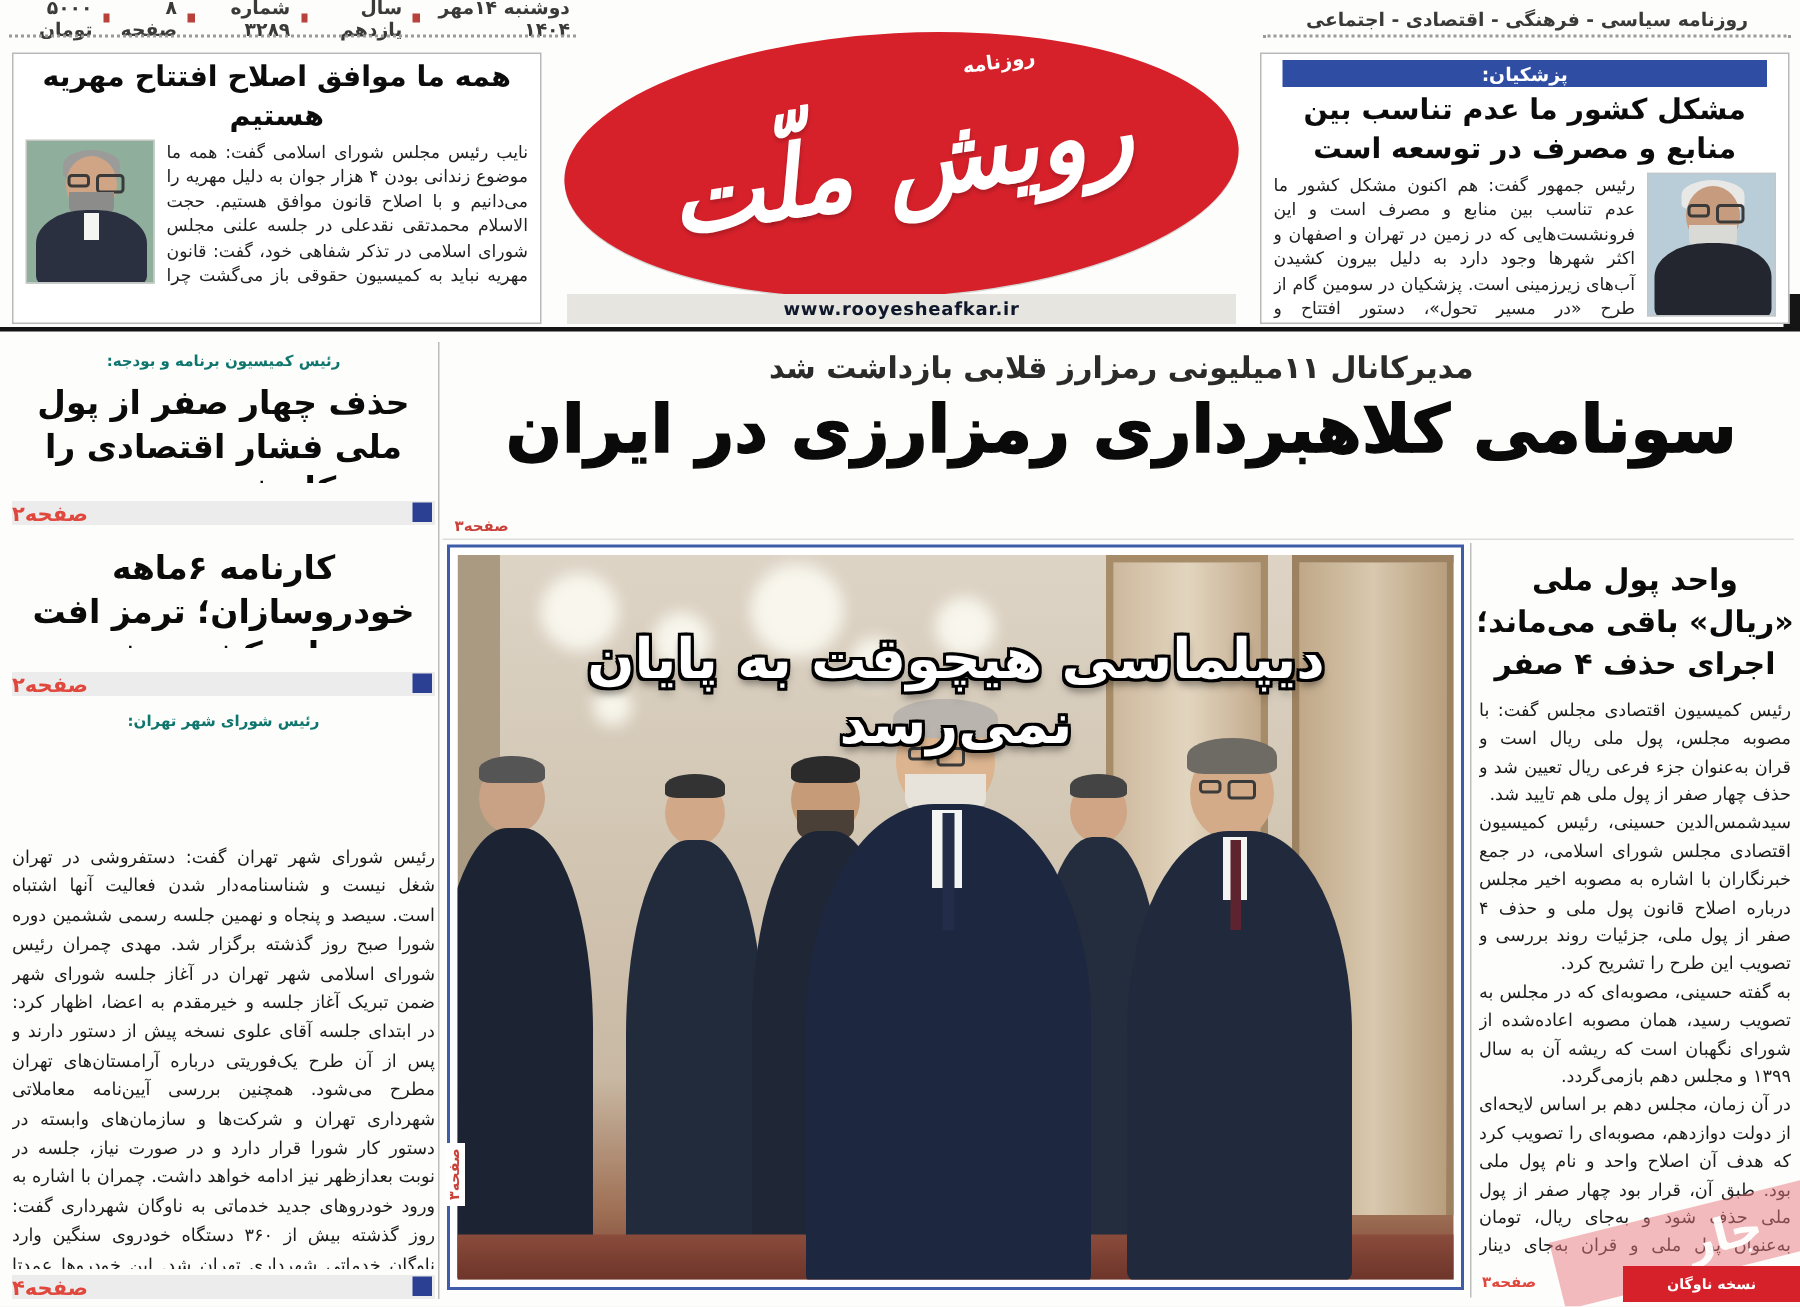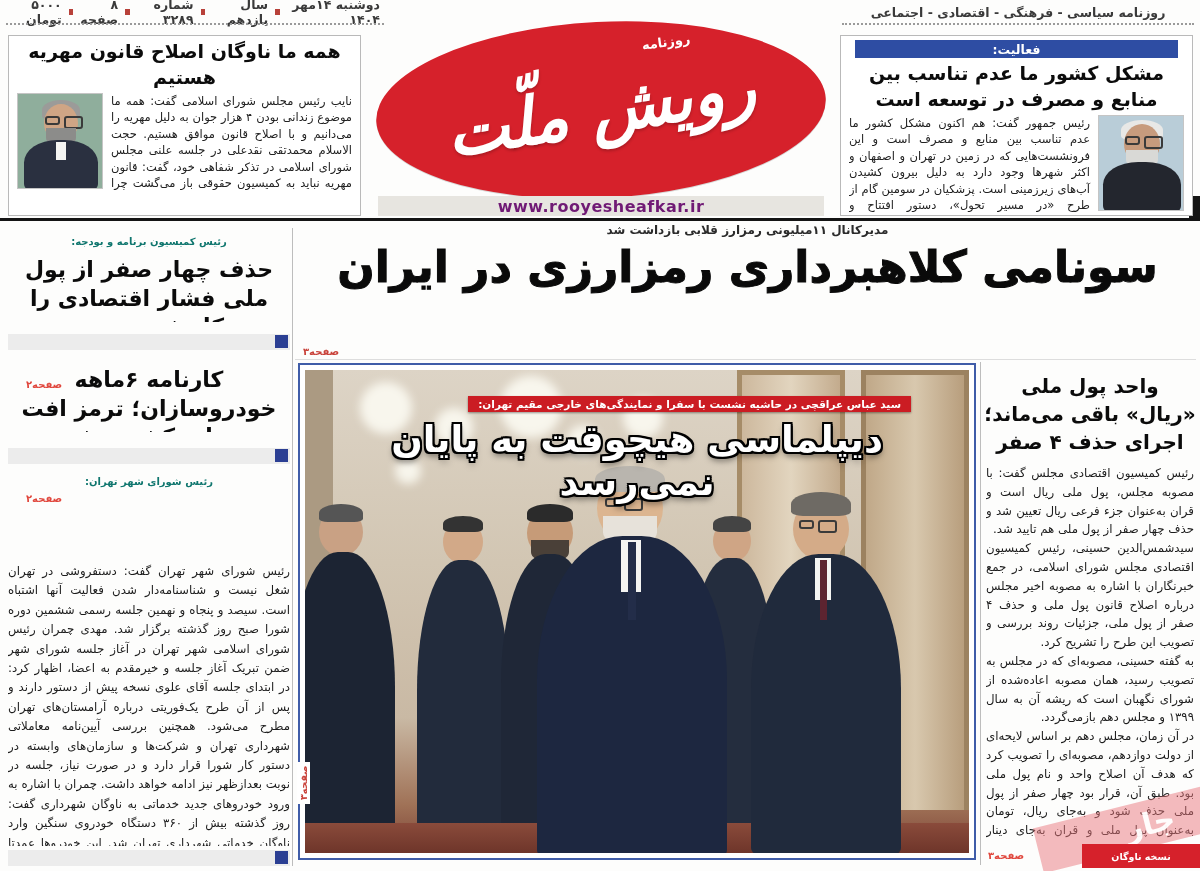--- a/index.html
+++ b/index.html
@@ -19,21 +19,21 @@
   .dotted.dr { right:6px; width:352px; }
   .logo-wrap { position:absolute; left:368px; top:18px; width:466px; height:200px; }
   .logo-ellipse {
     position:absolute; left:8px; top:4px; width:450px; height:176px;
     background:#d6212b; border-radius:50%; transform:rotate(-3deg);
     display:flex; align-items:center; justify-content:center; box-shadow:0 1px 0 rgba(0,0,0,.15);
   }
   .logo-title { color:#fff; font-size:66px; font-weight:bold; font-style:italic; transform:rotate(-6deg); letter-spacing:-2px; text-shadow:0 2px 3px rgba(0,0,0,.2); }
   .logo-sub { position:absolute; top:16px; right:132px; color:#fff; font-size:13px; font-weight:bold; transform:rotate(-5deg); }
   .site-strip { position:absolute; left:10px; top:178px; width:446px; height:20px; background:#e7e5e0; display:flex; align-items:center; justify-content:center; }
-  .site-url { color:#701a75; font-weight:bold; font-size:16px; letter-spacing:.5px; direction:ltr; }
+  .site-url { color:#0f172a; font-weight:bold; font-size:12px; letter-spacing:.5px; direction:ltr; }
   .corner-tab { position:absolute; right:0; top:196px; width:11px; height:22px; background:#151515; }
   .black-rule { position:absolute; left:0; top:218px; width:1200px; height:3px; background:#141414; }
 
   
   .top-box { position:absolute; top:35px; width:353px; height:181px; border:1px solid #b9b9b9; background:#fff; overflow:hidden; }
   .top-box.tl { left:8px; }
   .top-box.tr { right:7px; }
   .kbar { margin:4px auto 0 auto; width:92%; height:18px; background:#2e4da3; color:#fff; font-size:12.5px; font-weight:bold; display:flex; align-items:center; justify-content:center; }
   .tb-head { margin:3px 6px 2px 6px; height:52px; overflow:hidden; text-align:center; font-size:19px; font-weight:bold; line-height:1.35; color:#0c0c0c; }
   .tb-body { margin:2px 8px; height:98px; overflow:hidden; font-size:11.5px; line-height:16.4px; text-align:justify; color:#222; }
@@ -46,32 +46,32 @@
   .po-head { position:absolute; border-radius:50%; background:#cfa585; }
   .po-hair { position:absolute; border-radius:50% 50% 20% 20%; }
   .po-suit { position:absolute; border-radius:45% 45% 6px 6px; }
   .po-shirt { position:absolute; background:#f4f4f2; }
   .po-beard { position:absolute; border-radius:0 0 46% 46%; }
   .po-glasses { position:absolute; height:9px; width:15px; border:2px solid #3a3a3a; border-radius:3px; }
   .po-glasses::after { content:""; position:absolute; left:17px; top:-2px; width:15px; height:9px; border:2px solid #3a3a3a; border-radius:3px; }
 
   
   .lead { position:absolute; left:295px; top:223px; width:905px; height:136px; overflow:hidden; }
-  .lead-kicker { text-align:center; font-size:12px; font-weight:bold; color:#2b2b2b; }
+  .lead-kicker { margin-top:10px; text-align:center; font-size:20px; font-weight:bold; color:#2b2b2b; }
   .lead-head { margin-top:6px; text-align:center; font-size:44px; font-weight:bold; color:#0a0a0a; letter-spacing:-1px; line-height:1.1; -webkit-text-stroke:1px #0a0a0a; }
   .lead-pref { position:absolute; left:8px; bottom:2px; color:#c9423a; font-size:10px; font-weight:bold; }
   .hairline { position:absolute; left:295px; top:359px; width:901px; height:1px; background:#ddd; }
 
   
   .vdiv { position:absolute; width:1px; background:#bdbdbd; }
   .lc { position:absolute; left:8px; top:226px; width:282px; height:640px; }
   .lc-kicker { text-align:center; font-size:10px; font-weight:bold; color:#0f766e; }
   .lc-head { text-align:center; font-size:22px; font-weight:bold; line-height:1.3; color:#0b0b0b; overflow:hidden; }
   .strip { position:absolute; left:0; width:282px; height:16px; background:#ececec; }
-  .strip .pref { position:absolute; right:auto; left:18px; top:1px; font-size:10px;margin-top:44px; }
+  .strip .pref { position:absolute; right:auto; left:0; top:1px; font-size:14px; }
   .strip .bluesq { position:absolute; right:2px; top:1px; width:13px; height:13px; background:#2b3f93; }
   .lc-body { position:absolute; left:0; width:282px; font-size:11.8px; line-height:19.4px; text-align:justify; color:#1c1c1c; overflow:hidden; }
 
   
   .photo-box { position:absolute; left:298px; top:363px; width:678px; height:497px; border:2px solid #3f5ca8; background:#fff; padding:5px; }
   .photo { position:relative; width:664px; height:483px; overflow:hidden;
     background:linear-gradient(180deg,#ddd4c6 0%,#d2c6b3 40%,#c9b9a4 72%,#a07257 90%,#7c4336 100%); }
   .bok { position:absolute; border-radius:50%; background:rgba(255,255,248,.8); filter:blur(5px); }
   .doorL { position:absolute; left:0; top:0; width:28px; height:483px; background:#ab9a82; }
   .door1 { position:absolute; left:432px; top:0; width:108px; height:430px; background:linear-gradient(90deg,#cdb89d,#e2d5bf 50%,#c3ab8d); border:5px solid #a68c68; border-bottom:none; }
@@ -120,37 +120,37 @@
       <span class="logo-title">رویش ملّت</span>
     </div>
     <div class="site-strip">
       <span class="site-url">www.rooyesheafkar.ir</span>
     </div>
   </div>
   <div class="corner-tab"></div>
   <div class="black-rule"></div>
 
   <div class="top-box tl">
-    <div class="tb-head">همه ما ناوگان اصلاح قانون مهریه هستیم</div>
+    <div class="tb-head">همه ما موافق اصلاح افتتاح مهریه هستیم</div>
     <div class="tb-body">
       <span class="mini-photo fl" style="background:#8fae9c;">
         <span class="po-hair" style="left:24px;top:6px;width:38px;height:20px;background:#9b9b99;"></span>
         <span class="po-head" style="left:26px;top:10px;width:34px;height:38px;"></span>
         <span class="po-glasses" style="left:27px;top:22px;"></span>
         <span class="po-beard" style="left:28px;top:34px;width:30px;height:18px;background:#8c8c8a;"></span>
         <span class="po-suit" style="left:6px;top:46px;width:74px;height:50px;background:#2a3040;"></span>
         <span class="po-shirt" style="left:38px;top:48px;width:10px;height:18px;"></span>
       </span>
       <span>نایب رئیس مجلس شورای اسلامی گفت: همه ما موضوع زندانی بودن ۴ هزار جوان به دلیل مهریه را می‌دانیم و با اصلاح قانون موافق هستیم. حجت الاسلام محمدتقی نقدعلی در جلسه علنی مجلس شورای اسلامی در تذکر شفاهی خود، گفت: قانون مهریه نباید به کمیسیون حقوقی باز می‌گشت چرا که جوانان زیادی امروز به دلیل مهریه در زندان‌ها هستند.</span>
       
     </div>
   </div>
 
   <div class="top-box tr">
-    <div class="kbar">فعالیت:</div>
+    <div class="kbar">پزشکیان:</div>
     <div class="tb-head">مشکل کشور ما عدم تناسب بین منابع و مصرف در توسعه است</div>
     <div class="tb-body">
       <span class="mini-photo fr" style="background:#b9cdd8;">
         <span class="po-hair" style="left:22px;top:4px;width:42px;height:20px;background:#e8e8e6;"></span>
         <span class="po-head" style="left:25px;top:8px;width:36px;height:40px;background:#c79b7d;"></span>
         <span class="po-glasses" style="left:26px;top:20px;"></span>
         <span class="po-beard" style="left:27px;top:34px;width:32px;height:18px;background:#d9d9d6;"></span>
         <span class="po-suit" style="left:4px;top:46px;width:78px;height:50px;background:#23262e;"></span>
       </span>
       <span>رئیس جمهور گفت: هم اکنون مشکل کشور ما عدم تناسب بین منابع و مصرف است و این فرونشست‌هایی که در زمین در تهران و اصفهان و اکثر شهرها وجود دارد به دلیل بیرون کشیدن آب‌های زیرزمینی است. پزشکیان در سومین گام از طرح «در مسیر تحول»، دستور افتتاح و بهره‌برداری متمرکز از پروژه‌های وزارت راه و شهرسازی در استان‌های مختلف کشور و به یاد شهدای جنگ ۱۲ روزه را صادر کرد.</span>
@@ -238,21 +238,20 @@
         <span class="po-hair" style="left:58px;top:-6px;width:70px;height:26px;background:#b9b5ae;"></span>
         <span class="po-glasses" style="left:68px;top:26px;width:18px;"></span>
         <span class="po-beard" style="left:66px;top:44px;width:54px;height:30px;background:#e7e2da;"></span>
         <span class="po-suit" style="left:0;top:64px;width:190px;height:320px;background:#1d2740;"></span>
         <span class="po-shirt" style="left:84px;top:68px;width:20px;height:52px;"></span>
         <span style="position:absolute;left:91px;top:70px;width:8px;height:78px;background:#232d49;"></span>
       </div>
 
       <div class="carpet"></div>
 
-      <div class="ph-banner">سید عباس عراقچی در حاشیه نشست با سفرا و نمایندگی‌های خارجی مقیم تهران:</div>
       <div class="ph-head">دیپلماسی هیچوقت به پایان نمی‌رسد</div>
     </div>
   </div>
   <div class="ph-pref">صفحه۳</div>
 
   <div class="rc">
     <div class="rc-head">واحد پول ملی «ریال» باقی می‌ماند؛ اجرای حذف ۴ صفر بعد از اطلاع‌رسانی</div>
     <div class="rc-body">رئیس کمیسیون اقتصادی مجلس گفت: با مصوبه مجلس، پول ملی ریال است و قران به‌عنوان جزء فرعی ریال تعیین شد و حذف چهار صفر از پول ملی هم تایید شد.
 سیدشمس‌الدین حسینی، رئیس کمیسیون اقتصادی مجلس شورای اسلامی، در جمع خبرنگاران با اشاره به مصوبه اخیر مجلس درباره اصلاح قانون پول ملی و حذف ۴ صفر از پول ملی، جزئیات روند بررسی و تصویب این طرح را تشریح کرد.
 به گفته حسینی، مصوبه‌ای که در مجلس به تصویب رسید، همان مصوبه اعاده‌شده از شورای نگهبان است که ریشه آن به سال ۱۳۹۹ و مجلس دهم بازمی‌گردد.

